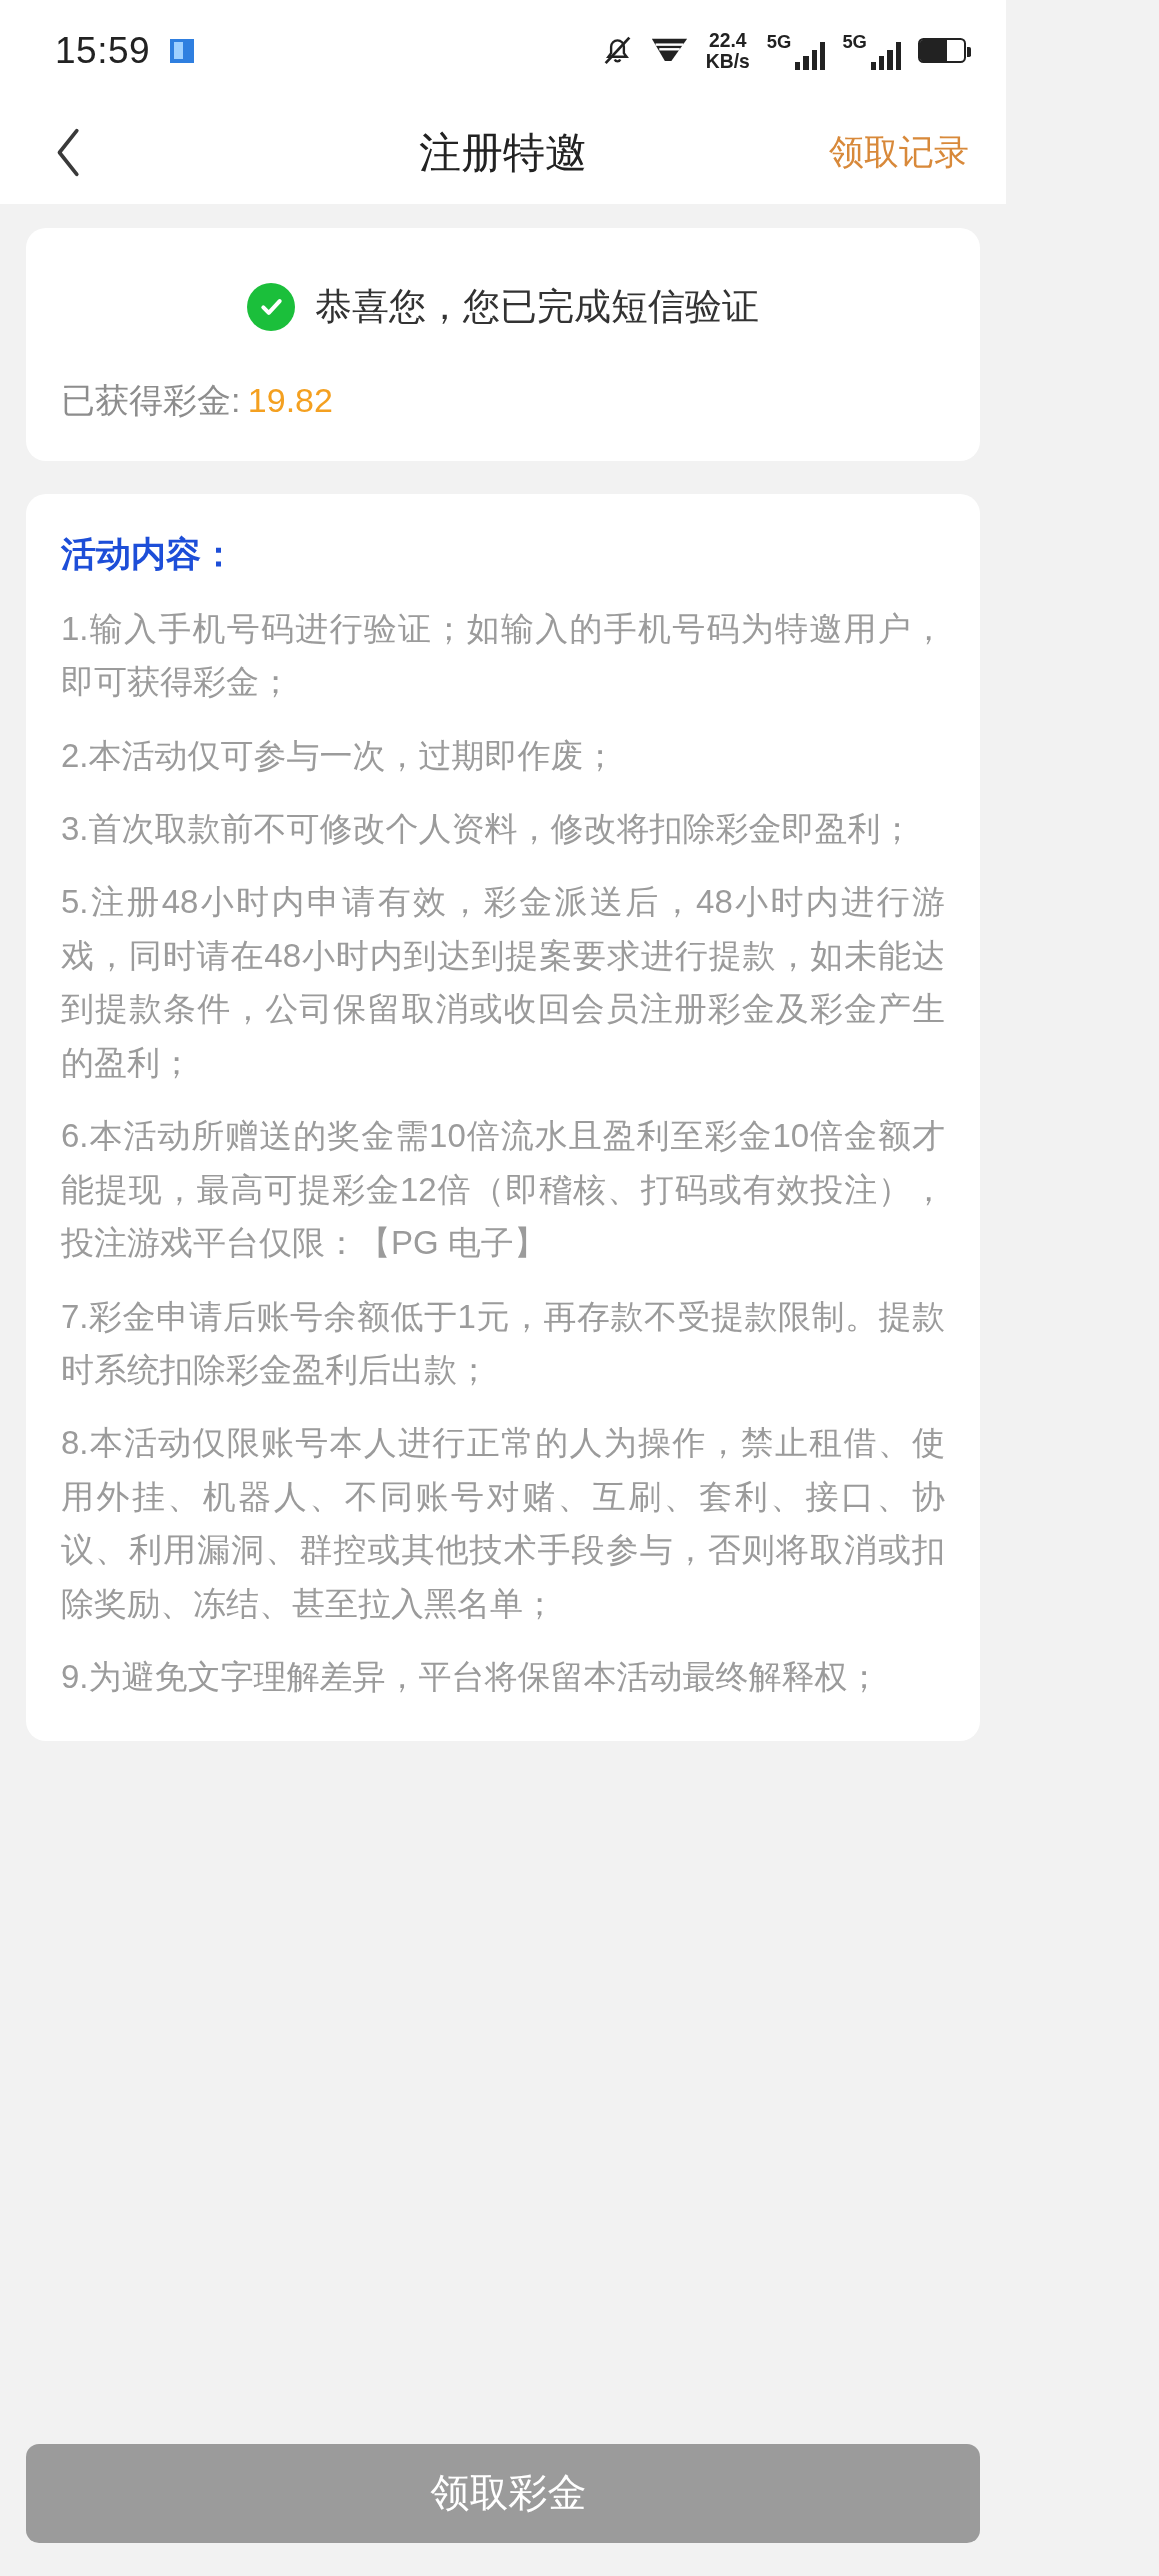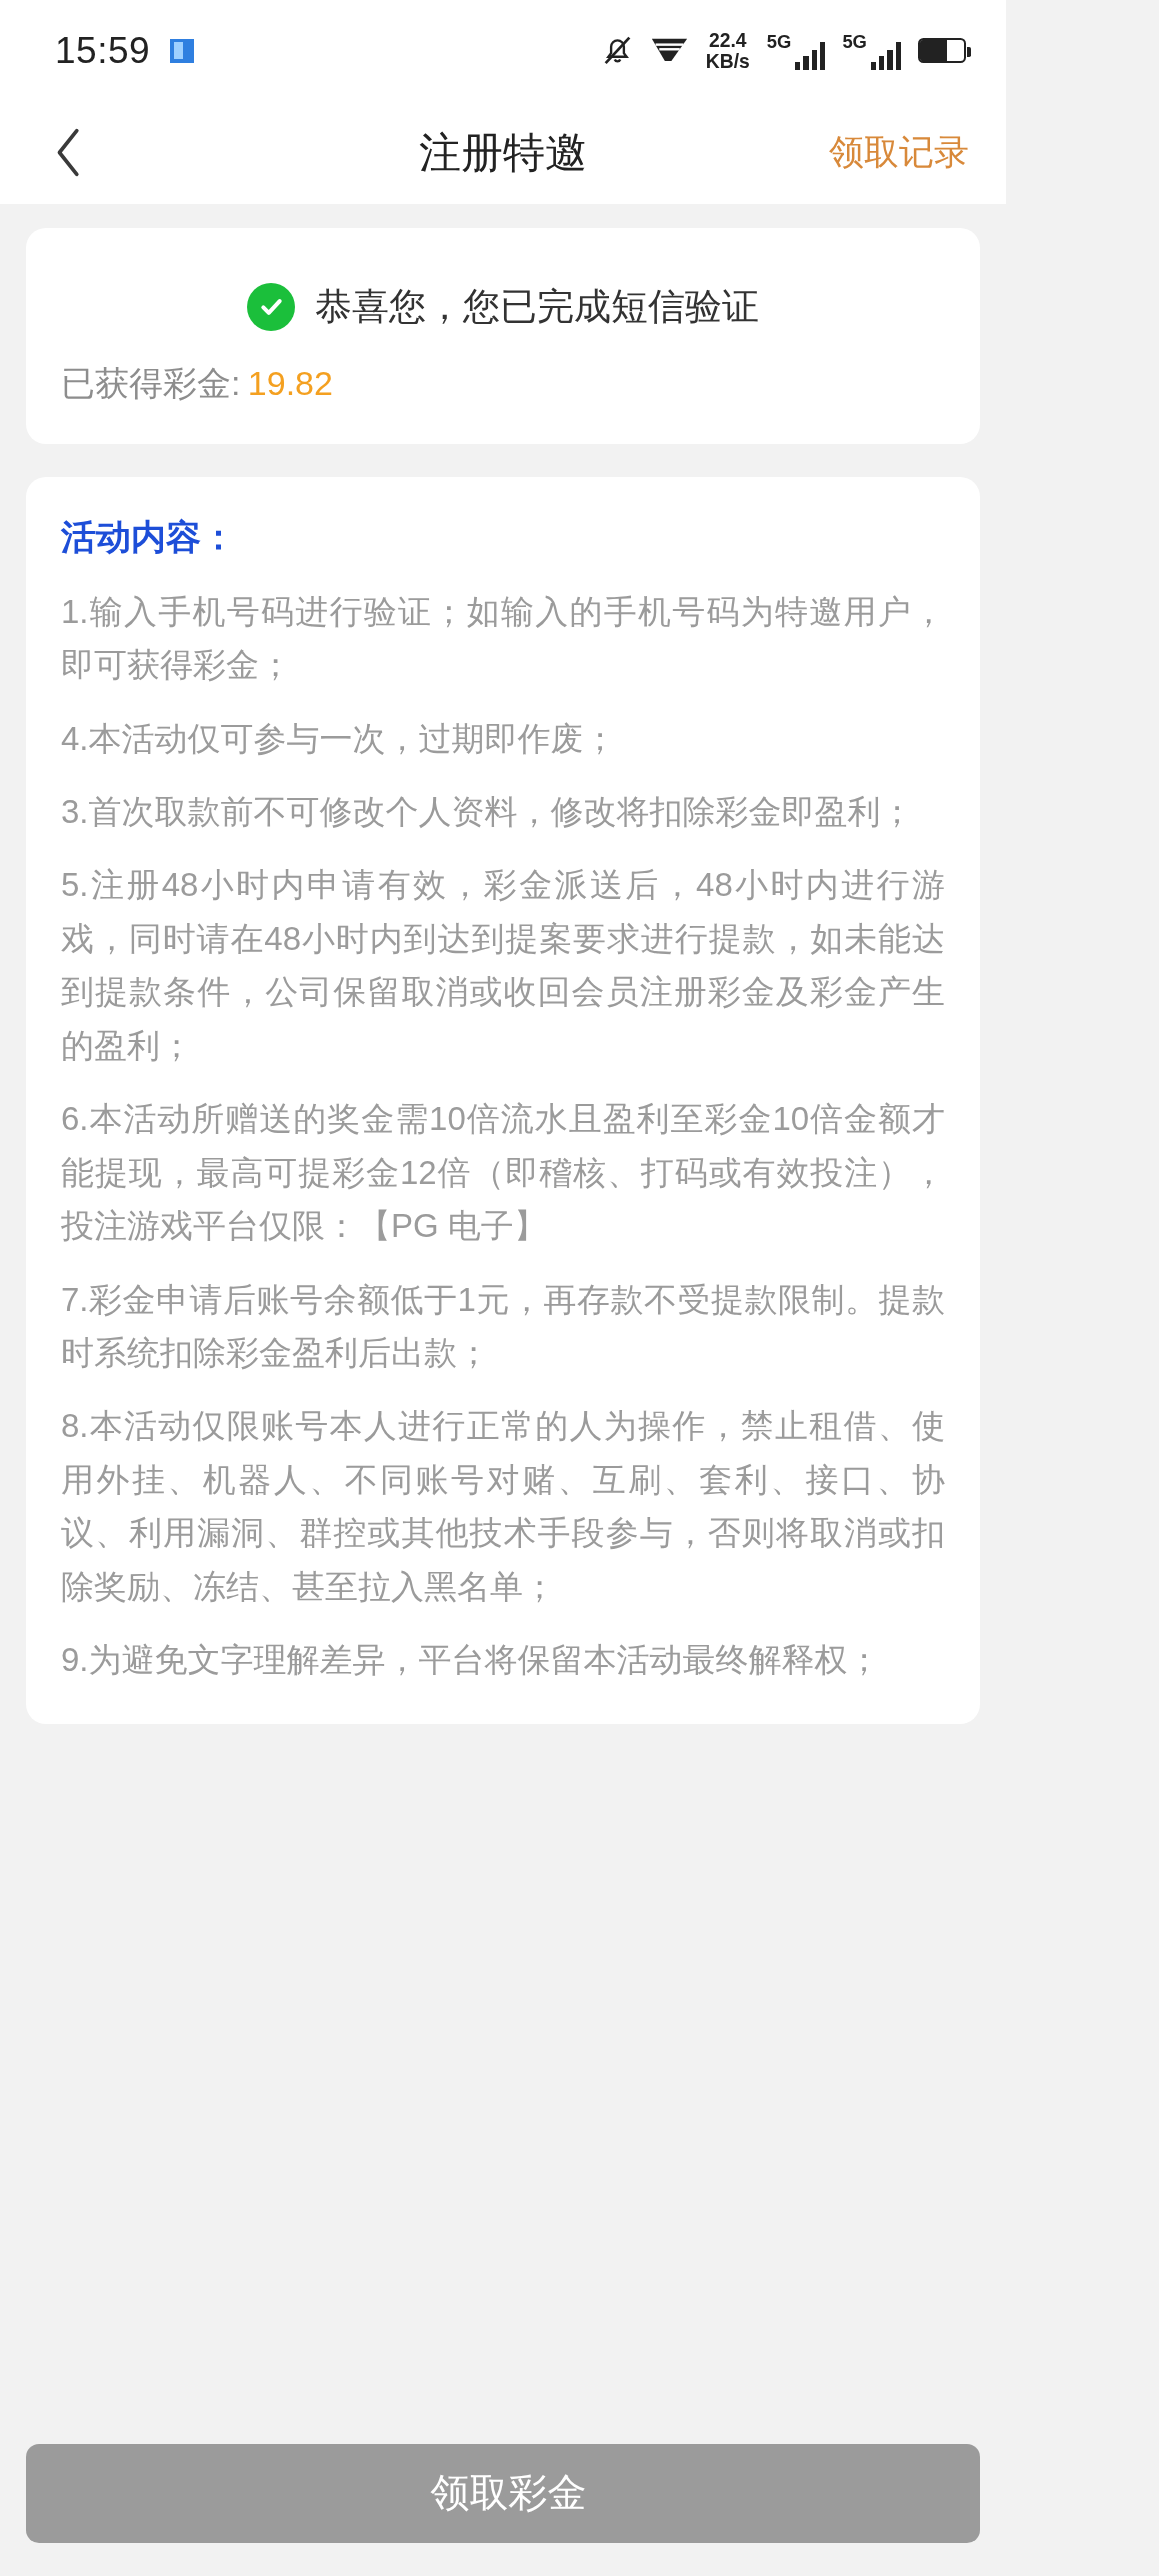--- a/index.html
+++ b/index.html
@@ -144,21 +144,21 @@
     background: #1bbf3b;
     display: flex; align-items: center; justify-content: center;
     flex: none;
   }
   .check-circle svg { display:block; }
   .congrats-text {
     font-size: 37px;
     color: #333;
   }
   .amount-row {
-    margin-top: 29px;
+    margin-top: 46px;
     font-size: 34px;
     color: #8d8d8d;
     display: flex;
     align-items: baseline;
   }
   .amount-value {
     color: #f4a020;
     margin-left: 7.4px;
   }
 
@@ -280,21 +280,21 @@
       </div>
       <div class="amount-row">
         <span>已获得彩金:</span>
         <span class="amount-value">19.82</span>
       </div>
     </div>
 
     <div class="card">
       <div class="section-title">活动内容：</div>
       <p class="rule">1.输入手机号码进行验证；如输入的手机号码为特邀用户，即可获得彩金；</p>
-      <p class="rule">4.本活动仅可参与一次，过期即作废；</p>
+      <p class="rule">2.本活动仅可参与一次，过期即作废；</p>
       <p class="rule">3.首次取款前不可修改个人资料，修改将扣除彩金即盈利；</p>
       <p class="rule">5.注册48小时内申请有效，彩金派送后，48小时内进行游戏，同时请在48小时内到达到提案要求进行提款，如未能达到提款条件，公司保留取消或收回会员注册彩金及彩金产生的盈利；</p>
       <p class="rule">6.本活动所赠送的奖金需10倍流水且盈利至彩金10倍金额才能提现，最高可提彩金12倍（即稽核、打码或有效投注），投注游戏平台仅限：【PG 电子】</p>
       <p class="rule">7.彩金申请后账号余额低于1元，再存款不受提款限制。提款时系统扣除彩金盈利后出款；</p>
       <p class="rule">8.本活动仅限账号本人进行正常的人为操作，禁止租借、使用外挂、机器人、不同账号对赌、互刷、套利、接口、协议、利用漏洞、群控或其他技术手段参与，否则将取消或扣除奖励、冻结、甚至拉入黑名单；</p>
       <p class="rule">9.为避免文字理解差异，平台将保留本活动最终解释权；</p>
     </div>
 
   </div>
 

